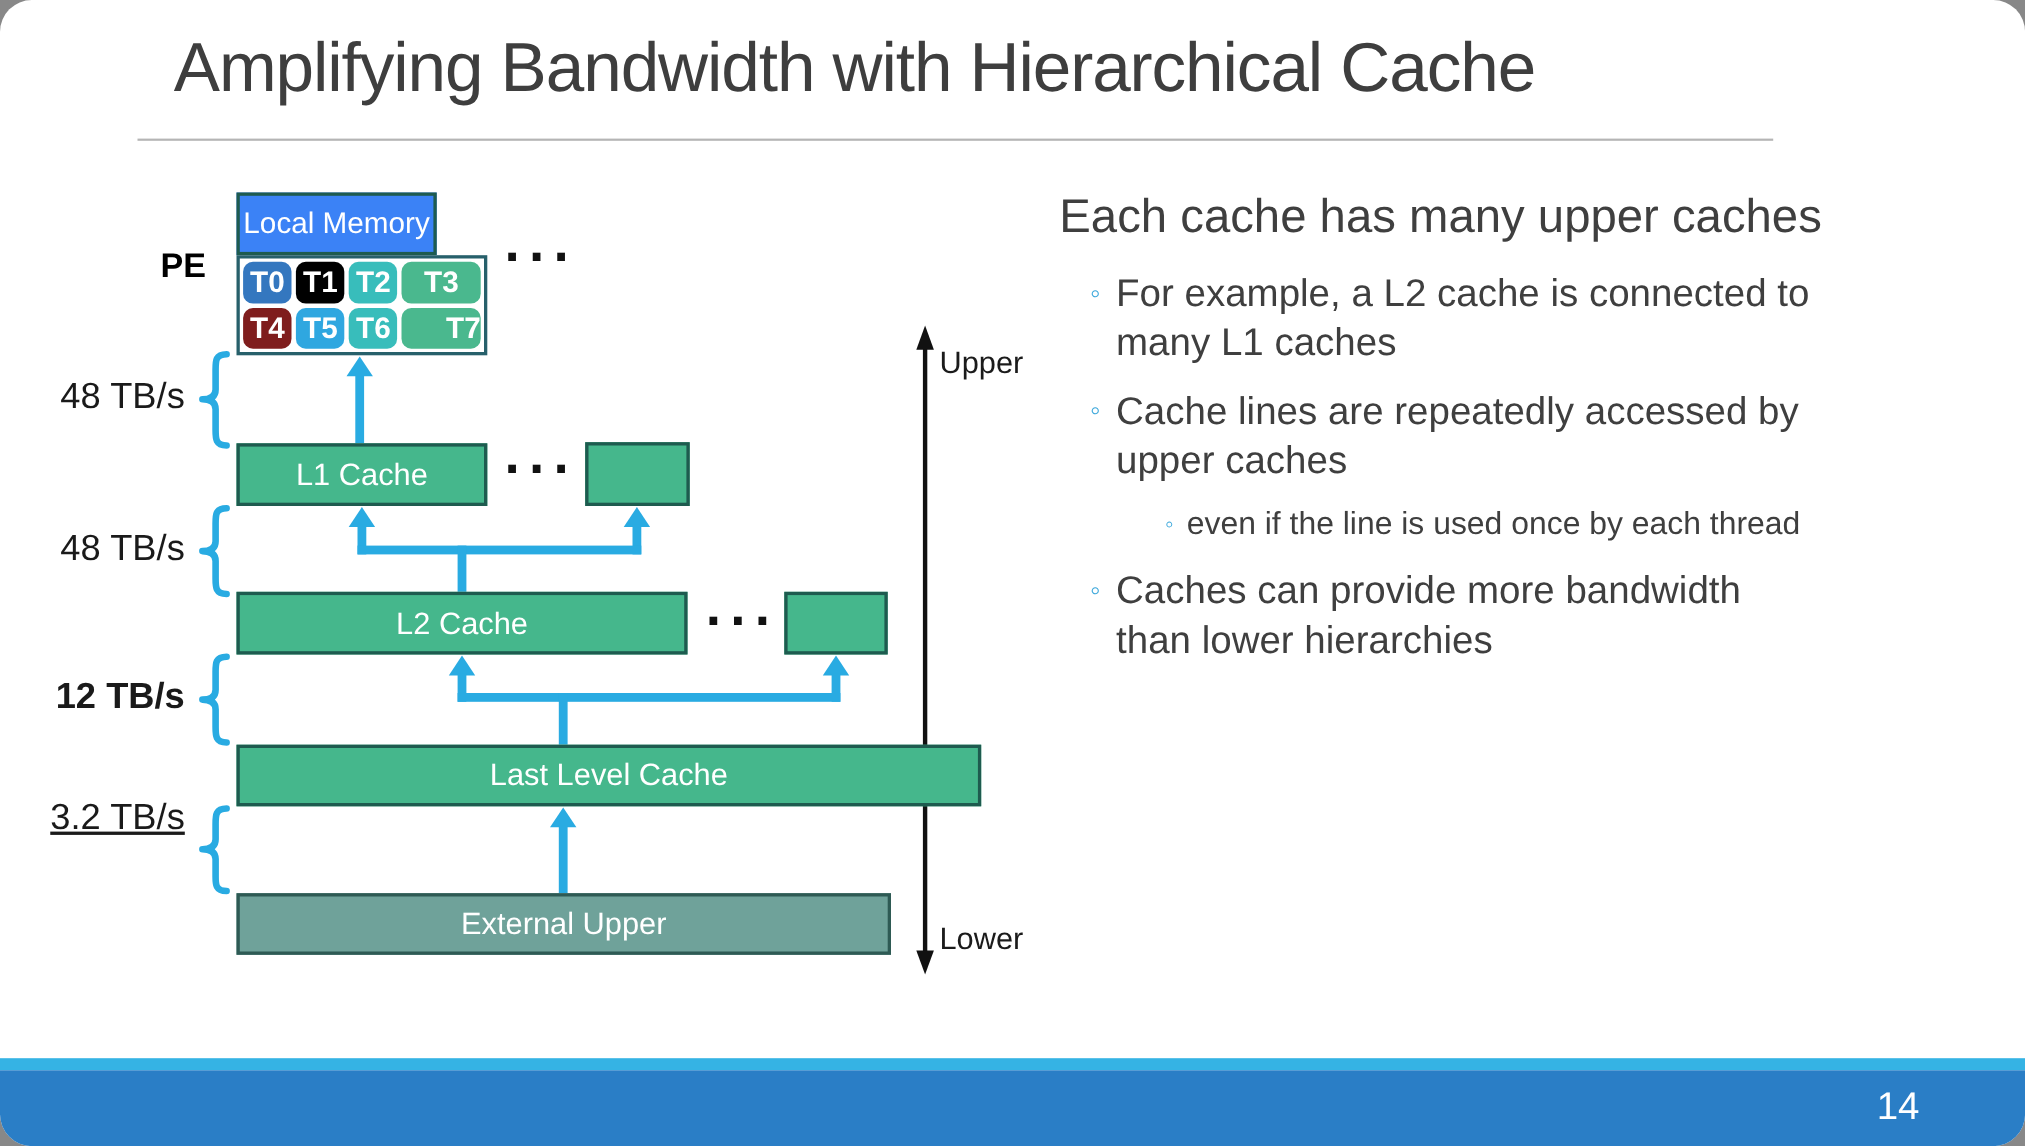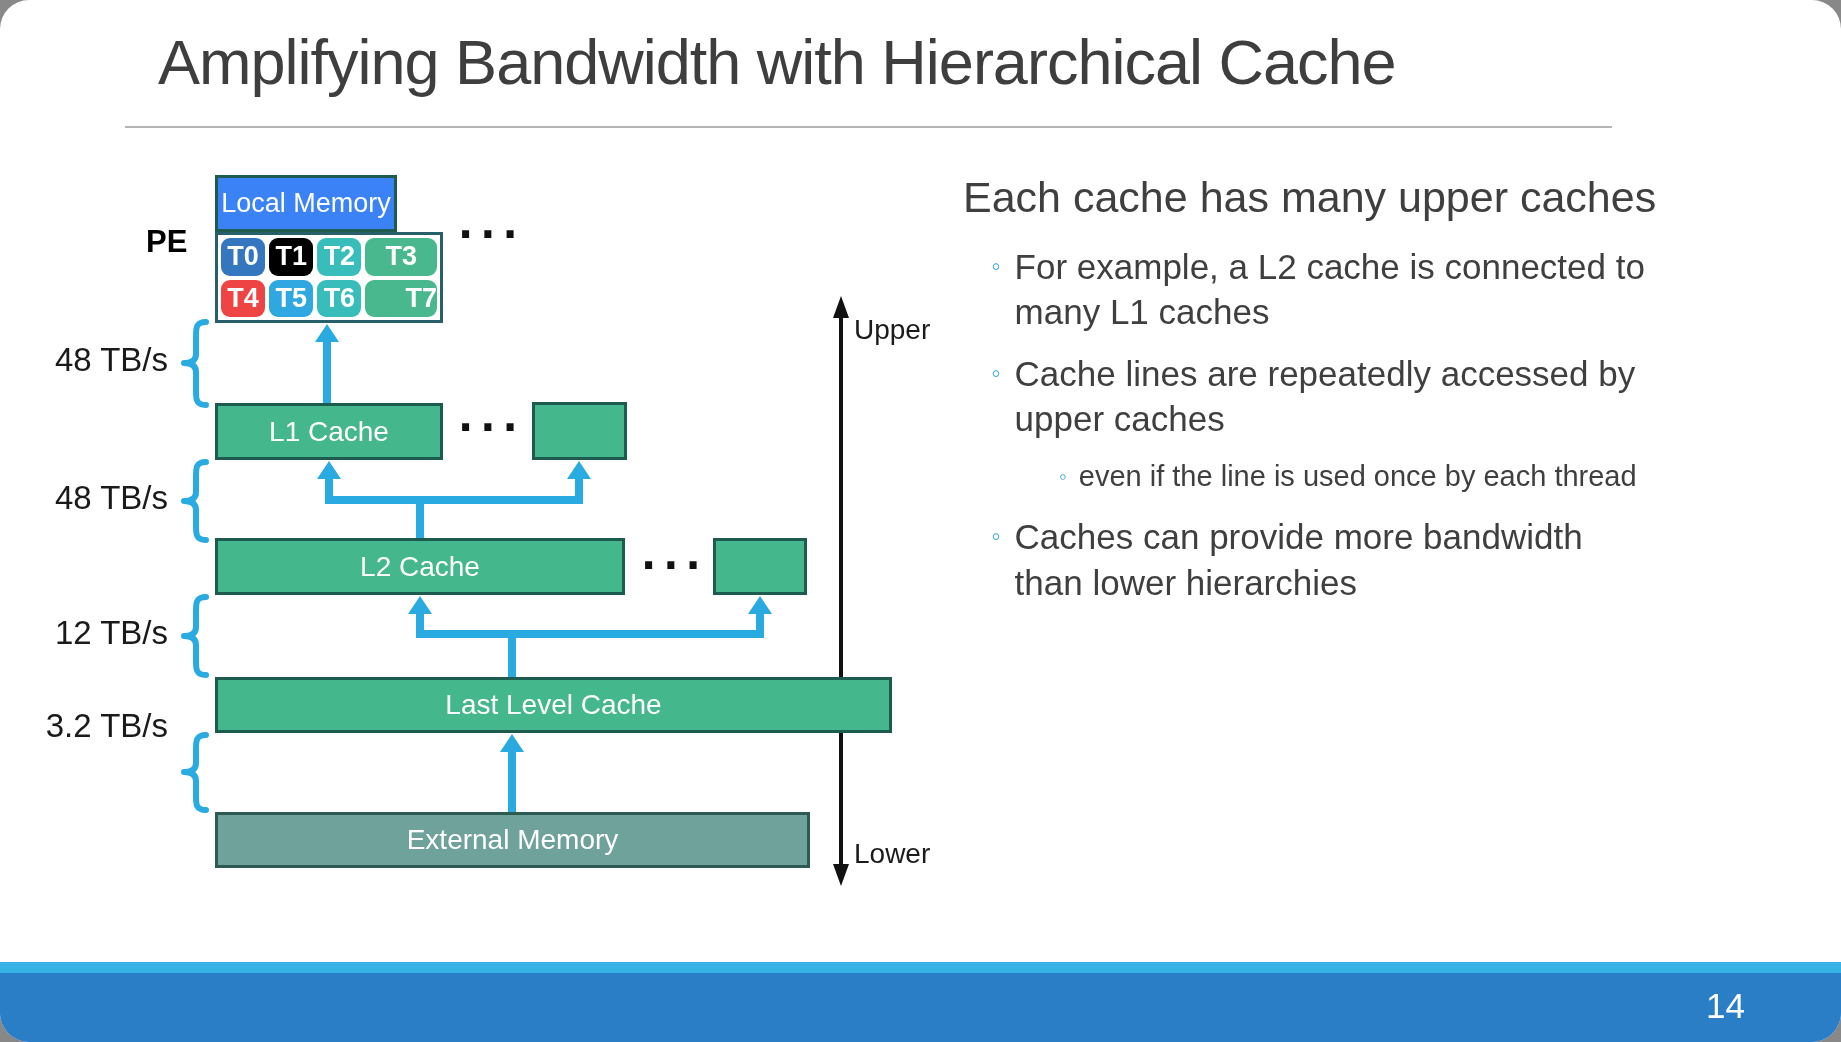--- a/index.html
+++ b/index.html
@@ -140,21 +140,21 @@
 
   <div class="pe-label">PE</div>
   <div class="gbox" style="left: 215px; top: 175px; width: 182px; height: 57px; font-size: 27px; background-color: #3b82f6;">
     <span>Local Memory</span>
   </div>
   <div class="thread-grid">
     <div class="chip" style="background-color: rgb(52, 119, 191);">T0</div>
     <div class="chip" style="background-color: #000000;">T1</div>
     <div class="chip" style="background-color: rgb(56, 189, 187);">T2</div>
     <div class="chip" style="background-color: rgb(74, 184, 142);">T3</div>
-    <div class="chip" style="background-color: #ef4444;">T4</div>
+    <div class="chip" style="background-color: #7f1d1d;">T4</div>
     <div class="chip" style="background-color: rgb(47, 167, 224);">T5</div>
     <div class="chip" style="background-color: rgb(56, 189, 187);">T6</div>
     <div class="chip" style="background-color: rgb(74, 184, 142); padding-left: 40px;">T7</div>
   </div>
   <div class="dots" style="left:458px;top:204px;">...</div>
 
   <div class="gbox" style="left: 215px; top: 403px; width: 228px; height: 57px; background-color: rgb(69, 183, 140);">
     <span>L1 Cache</span>
   </div>
   <div class="dots" style="left:458px;top:397px;">...</div>
@@ -164,27 +164,27 @@
     <span>L2 Cache</span>
   </div>
   <div class="dots" style="left:641px;top:535px;">...</div>
   <div class="gbox" style="left: 713px; top: 538px; width: 94px; height: 57px; background-color: rgb(69, 183, 140);"></div>
 
   <div class="gbox" style="left: 215px; top: 677px; width: 677px; height: 56px; background-color: rgb(69, 183, 140);">
     <span>Last Level Cache</span>
   </div>
 
   <div class="gbox embox" style="left: 215px; top: 812px; width: 595px; height: 56px; background-color: rgb(111, 162, 154);">
-    <span>External Memory</span>
+    <span>External Upper</span>
   </div>
 
   <div class="bw-label" style="top:341px;">48 TB/s</div>
   <div class="bw-label" style="top:479px;">48 TB/s</div>
-  <div class="bw-label" style="top:614px;">12 TB/s</div>
-  <div class="bw-label" style="top:707px;">3.2 TB/s</div>
+  <div class="bw-label" style="top:614px;font-weight:bold;">12 TB/s</div>
+  <div class="bw-label" style="top:724px;text-decoration:underline;">3.2 TB/s</div>
 
   <div class="axis-label" style="left:854px;top:314px;">Upper</div>
   <div class="axis-label" style="left:854px;top:838px;">Lower</div>
 
   <div class="content">
     <div class="content-heading">Each cache has many upper caches</div>
     <div class="bullet">
       <span class="marker">◦</span>
       <span class="btext">For example, a L2 cache is connected to
 many L1 caches</span>

